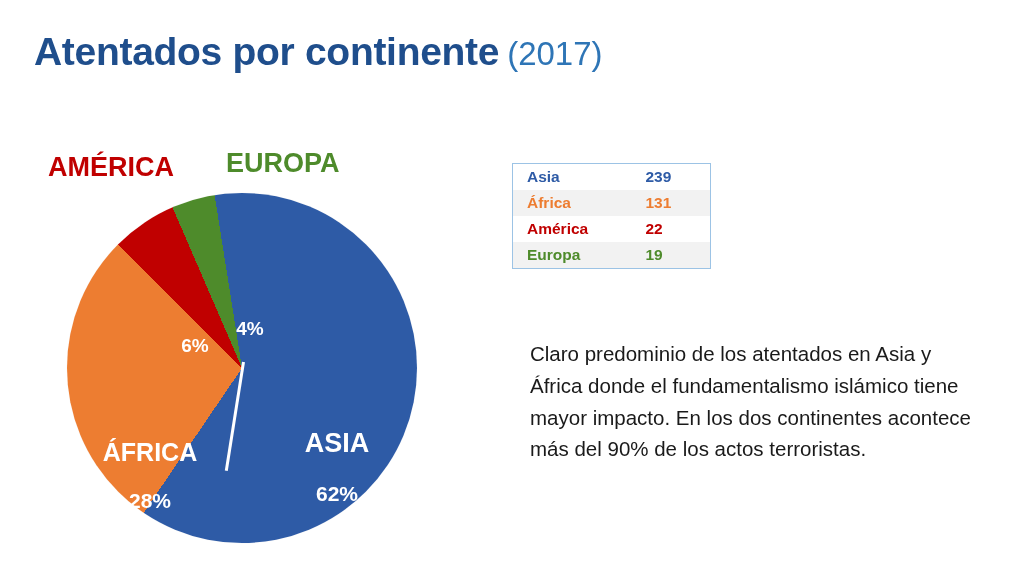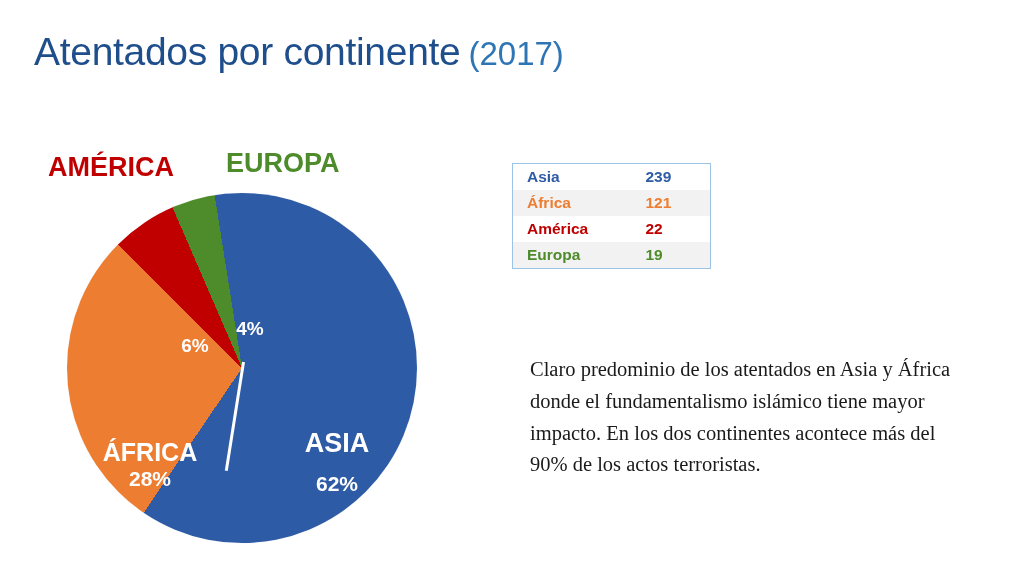--- a/index.html
+++ b/index.html
@@ -20,21 +20,21 @@
   }
   
   .title-wrap {
     position: absolute;
     left: 34px;
     top: 30px;
     white-space: nowrap;
   }
   .title-main {
     font-size: 39px;
-    font-weight: normal;
+    font-weight: bold;
     color: #1f4e8c;
     letter-spacing: -0.3px;
   }
   .title-year {
     font-size: 33px;
     font-weight: normal;
     color: #2e75b6;
     margin-left: 8px;
   }
 
@@ -80,29 +80,29 @@
     font-weight: bold;
     text-align: center;
     line-height: 1.15;
   }
   .label-asia {
     left: 252px;
     top: 298px;
     width: 130px;
     font-size: 27px;
   }
-  .label-asia .pct { font-size: 21px; display: block; margin-top: 13px; }
+  .label-asia .pct { font-size: 21px; display: block; margin-top: 23px; }
 
   .label-africa {
     left: 55px;
     top: 308px;
     width: 150px;
     font-size: 25px;
   }
-  .label-africa .pct { font-size: 21px; display: block; margin-top: 0; }
+  .label-africa .pct { font-size: 21px; display: block; margin-top: 22px; }
 
   .label-america-pct {
     left: 150px;
     top: 205px;
     width: 50px;
     font-size: 19px;
   }
   .label-europa-pct {
     left: 205px;
     top: 188px;
@@ -153,26 +153,26 @@
   }
   .row-asia td { color: #2e5ba6; background: #ffffff; }
   .row-africa td { color: #ed7d31; background: #f2f2f2; }
   .row-america td { color: #c00000; background: #ffffff; }
   .row-europa td { color: #4e8b2b; background: #f2f2f2; }
 
   
   .paragraph {
     position: absolute;
     left: 530px;
-    top: 354px;
+    top: 338px;
     width: 448px;
     font-size: 20.5px;
     line-height: 1.55;
     color: #1a1a1a;
-    font-family: Liberation Serif, serif;
+    font-family: Liberation Sans, sans-serif;
   }
 </style>
 </head>
 <body>
 
 <div class="slide">
 
   <div class="title-wrap">
     <span class="title-main">Atentados por continente</span><span class="title-year">(2017)</span>
   </div>
@@ -201,21 +201,21 @@
 
   <div class="data-table">
     <table>
       <tbody>
         <tr class="row-asia">
           <td>Asia</td>
           <td class="val">239</td>
         </tr>
         <tr class="row-africa">
           <td>África</td>
-          <td class="val">121</td>
+          <td class="val">131</td>
         </tr>
         <tr class="row-america">
           <td>América</td>
           <td class="val">22</td>
         </tr>
         <tr class="row-europa">
           <td>Europa</td>
           <td class="val">19</td>
         </tr>
       </tbody>

